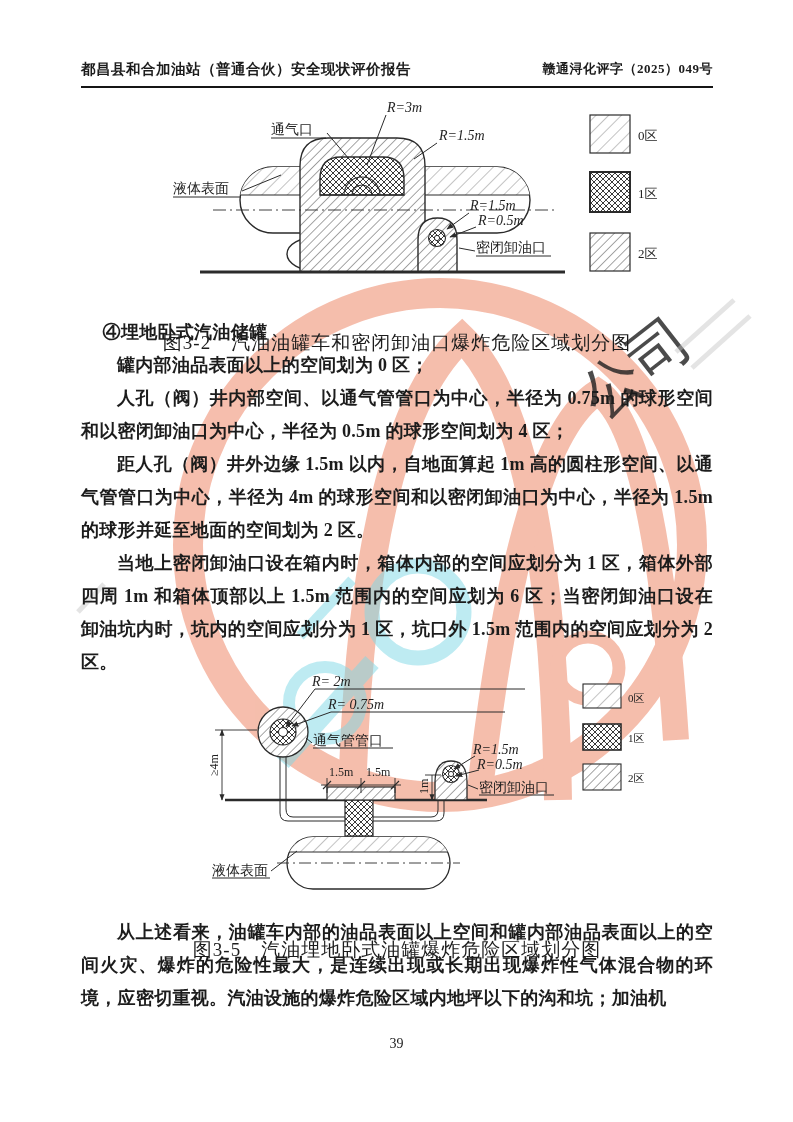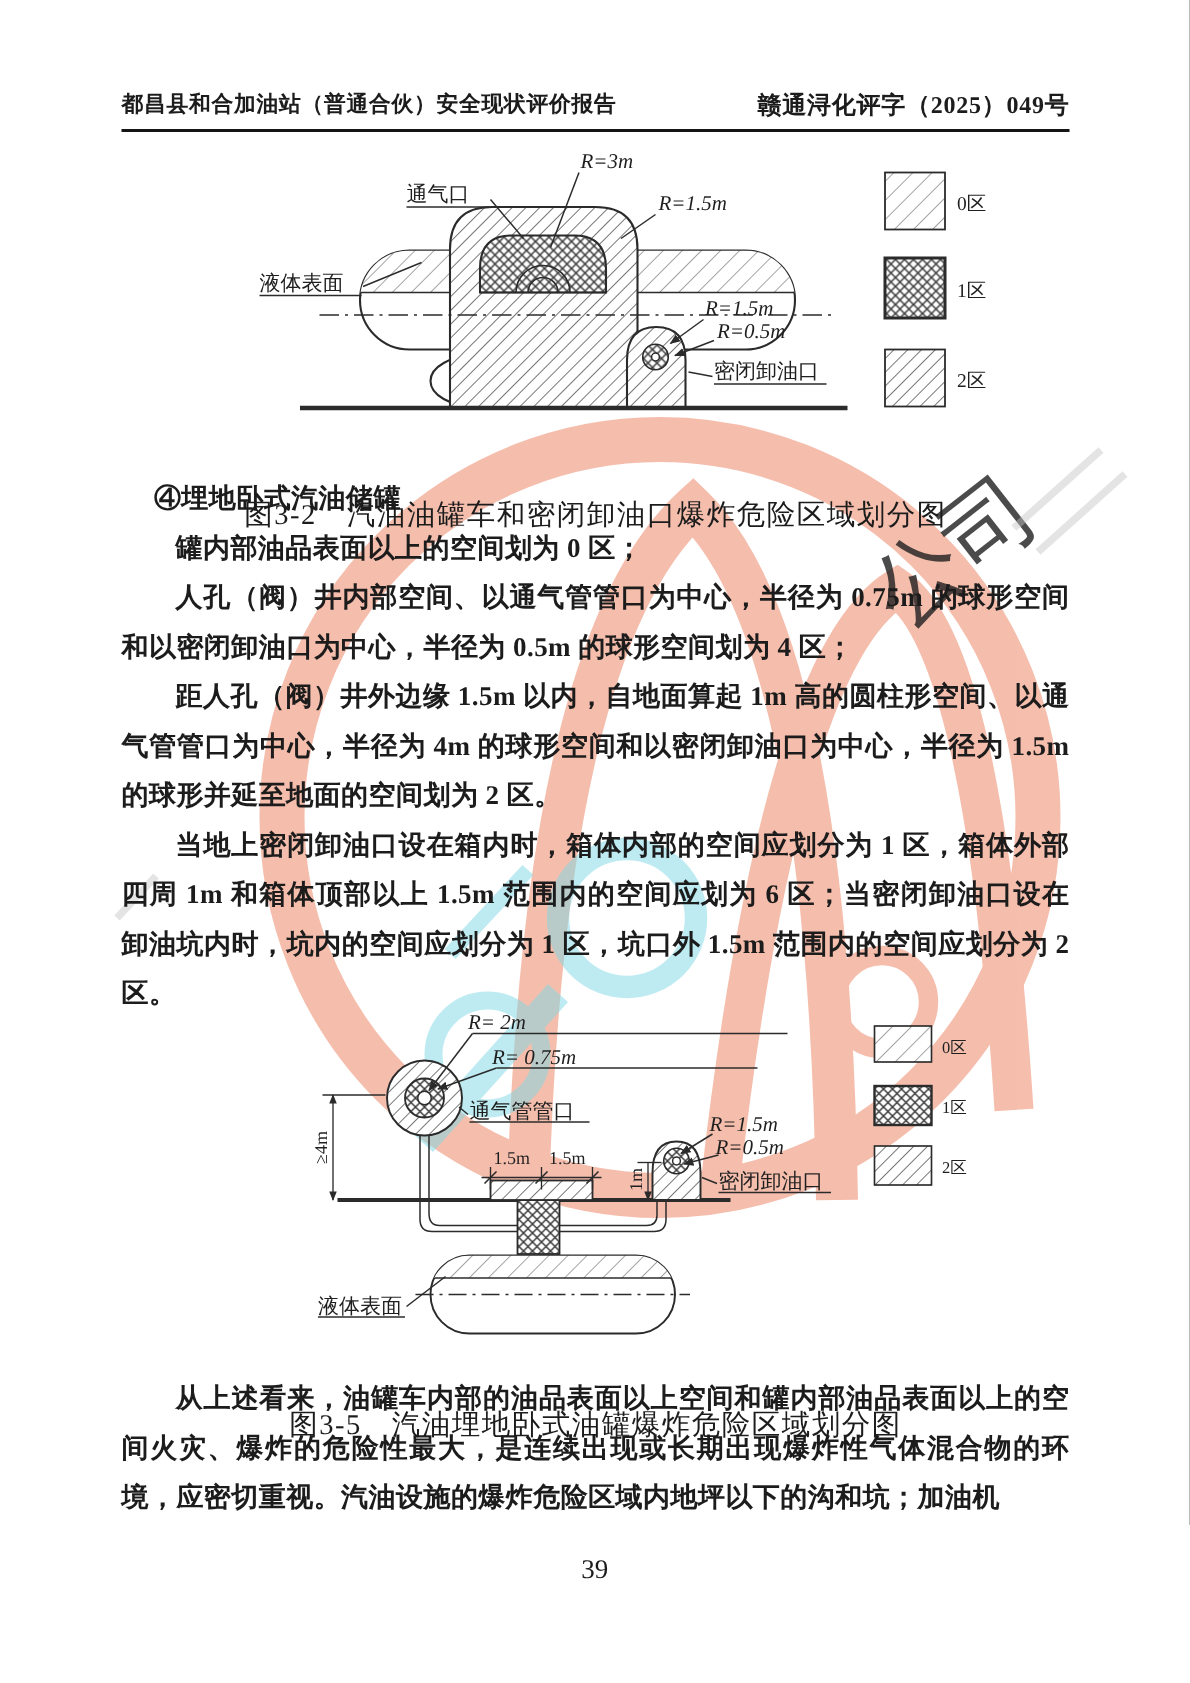--- a/index.html
+++ b/index.html
@@ -6,32 +6,32 @@
   .page{
     position:relative;width:793px;height:1122px;margin:0 auto;
     background:#fff;overflow:hidden;
     font-family:"Liberation Serif","DejaVu Serif",serif;
     color:#1c1c1c;
   }
   .layer{position:absolute;left:0;top:0;width:793px;height:1122px;}
   .wm{z-index:0;pointer-events:none;}
   .content{z-index:1;}
   .hdr-left{position:absolute;left:81px;top:60px;font-size:14.5px;font-weight:bold;letter-spacing:.5px;text-align:center;}
-  .hdr-right{position:absolute;right:80px;top:60px;font-size:16px;font-weight:bold;letter-spacing:.5px;}
+  .hdr-right{position:absolute;right:80px;top:60px;font-size:13px;font-weight:bold;letter-spacing:.5px;}
   .hdr-rule{position:absolute;left:81px;top:86px;width:632px;height:2px;background:#151515;}
   .figsvg{position:absolute;}
   .caption{position:absolute;left:81px;width:632px;text-align:center;font-weight:normal;font-size:19px;letter-spacing:1px;margin-top:36px;}
   .cap1{top:294px;}
   .cap2{top:901px;}
   .bodytext{position:absolute;left:81px;width:632px;font-size:18px;line-height:33px;text-align:justify;letter-spacing:.3px;}
   .bt1{top:316px;}
   .bt2{top:916px;}
   .bodytext p{margin:0;text-indent:2em;font-weight:bold;}
   .bodytext p.item{text-indent:1.2em;}
-  .pagenum{position:absolute;left:0;top:1036px;width:100%;text-align:center;font-size:18px;}
+  .pagenum{position:absolute;left:0;top:1036px;width:100%;text-align:center;font-size:14px;}
   svg text{font-family:"Liberation Serif","DejaVu Serif",serif;fill:#1f1f1f;}
   svg .lbl{font-size:14px;}
   svg .rlbl{font-size:14px;font-style:italic;}
   svg .dim{font-size:12px;}
   svg .leg{font-size:13px;}
 </style>
 </head>
 <body>
 
 <div class="page">

